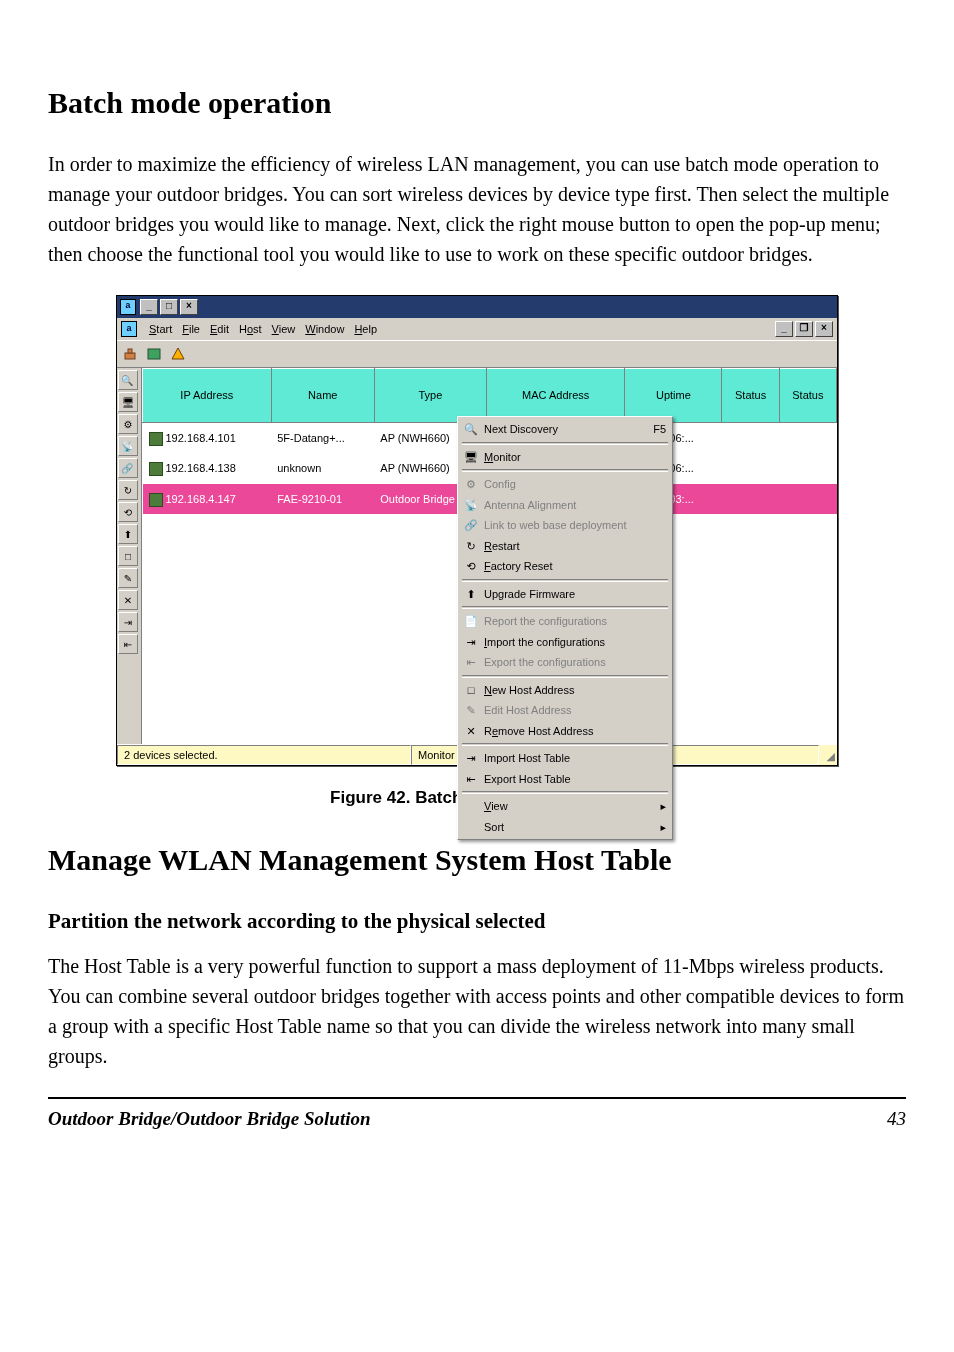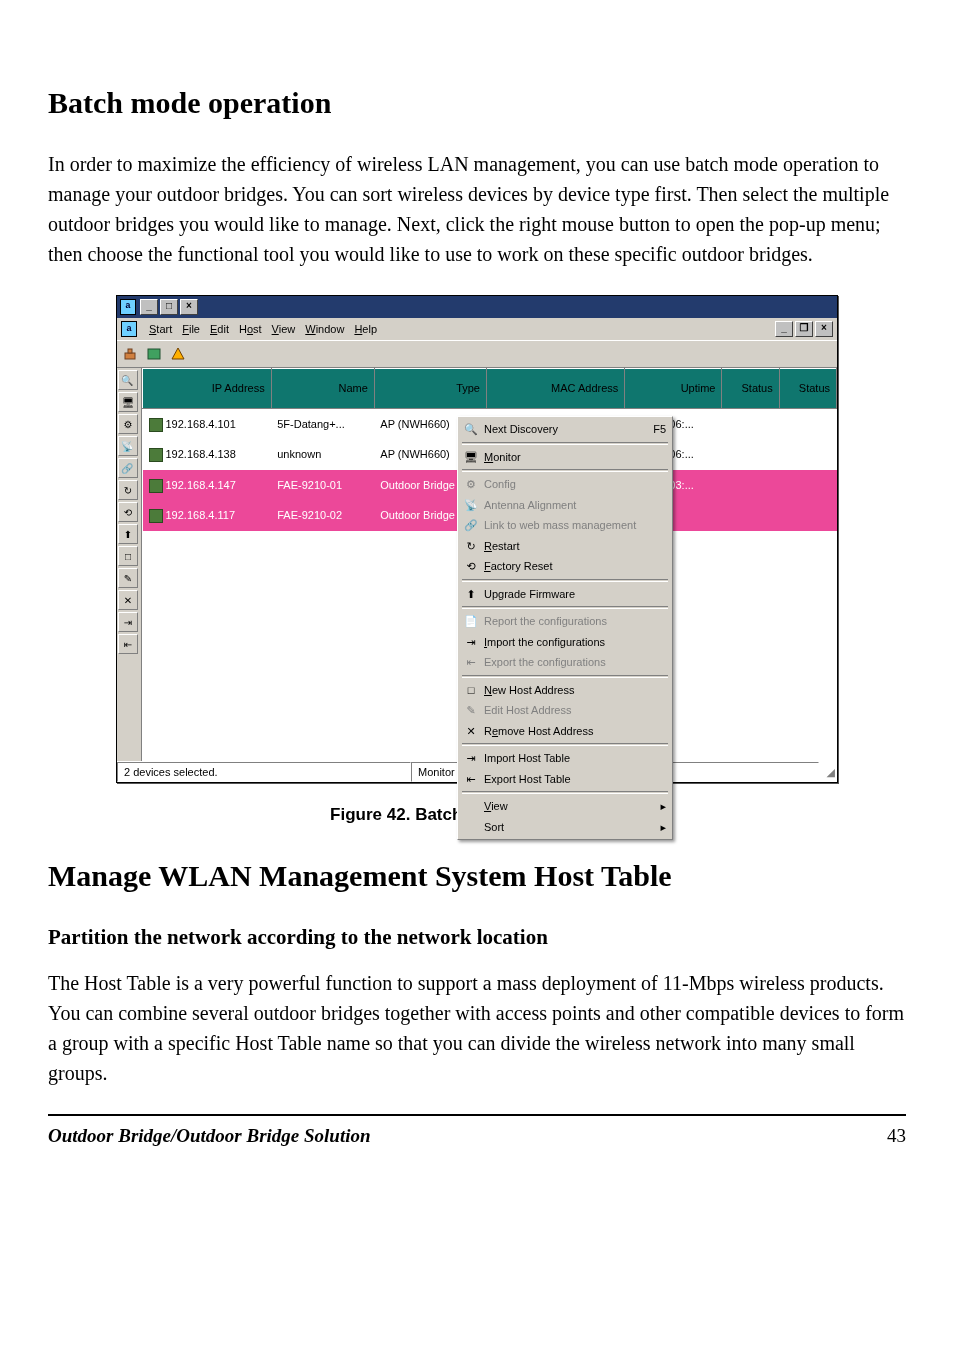--- a/index.html
+++ b/index.html
@@ -46,20 +46,21 @@
     align-items: center;
     gap: 24px;
   }
   .footer .left {
     font-style: italic;
     font-weight: bold;
     font-size: 19px;
   }
   .footer .right {
     font-size: 19px;
+    font-style: italic;
   }
 
   
   .shot {
     display: inline-block;
     width: 720px;
     font-family: Tahoma, "MS Sans Serif", Arial, sans-serif;
     font-size: 11px;
     text-align: left;
     border: 1px solid #000;
@@ -152,26 +153,26 @@
     flex: 1;
     background: #fff;
     position: relative;
   }
   table.hosts {
     width: 100%;
     border-collapse: collapse;
     font-size: 11px;
   }
   table.hosts th {
-    background: #0f766e;
+    background: #5eead4;
     border: 1px solid #808080;
     border-top-color: #fff; border-left-color: #fff;
-    text-align: right;
+    text-align: center;
     font-weight: normal;
-    padding: 11px 6px;
+    padding: 18px 6px;
     height: 16px;
   }
   table.hosts td {
     padding: 7px 6px;
     height: 15px;
     white-space: nowrap;
   }
   tr.selected td {
     background: #ec4899;
     color: #fff;
@@ -220,21 +221,21 @@
   }
   .ctx .item .shortcut {
     margin-left: auto;
     padding-left: 20px;
   }
   .ctx .item .arrow {
     margin-left: auto;
   }
   .statusbar {
     display: flex;
-    background: #ffffff;
+    background: #fef9c3;
     border-top: 1px solid #fff;
     font-size: 11px;
   }
   .statusbar .cell {
     border: 1px solid #808080;
     border-top-color: #808080; border-left-color: #808080;
     border-right-color: #fff; border-bottom-color: #fff;
     padding: 1px 6px;
     height: 16px;
   }
@@ -350,29 +351,20 @@
               </tr>
               <tr class="selected">
                 <td><span class="rowicon"></span>192.168.4.147</td>
                 <td>FAE-9210-01</td>
                 <td>Outdoor Bridge</td>
                 <td>00:80:C6:E3:66:CA</td>
                 <td>0 days, 03:...</td>
                 <td></td>
                 <td></td>
               </tr>
-              <tr class="selected">
-                <td><span class="rowicon"></span>192.168.4.117</td>
-                <td>FAE-9210-02</td>
-                <td>Outdoor Bridge</td>
-                <td></td>
-                <td></td>
-                <td></td>
-                <td></td>
-              </tr>
             </tbody>
         </table>
         <div style="height:230px;"></div>
 
         <div class="ctx">
           <div class="item">
             <span class="ic">🔍</span>
             <span>Next Discovery</span>
             <span class="shortcut">F5</span>
           </div>
@@ -385,21 +377,21 @@
           <div class="item disabled">
             <span class="ic">⚙</span>
             <span>Config</span>
           </div>
           <div class="item disabled">
             <span class="ic">📡</span>
             <span>Antenna Alignment</span>
           </div>
           <div class="item disabled">
             <span class="ic">🔗</span>
-            <span>Link to web mass management</span>
+            <span>Link to web base deployment</span>
           </div>
           <div class="item">
             <span class="ic">↻</span>
             <span><u>R</u>estart</span>
           </div>
           <div class="item">
             <span class="ic">⟲</span>
             <span><u>F</u>actory Reset</span>
           </div>
           <div class="sep"></div>
@@ -462,20 +454,20 @@
       <div class="cell grow">Monitor Device</div>
       <div class="grip">◢</div>
     </div>
   </div>
 
   <div class="figure-caption">Figure 42.  Batch mode operation list</div>
 </div>
 
 <h1>Manage WLAN Management System Host Table</h1>
 
-<h2 class="sub">Partition the network according to the network location</h2>
+<h2 class="sub">Partition the network according to the physical selected</h2>
 
 <p class="body">The Host Table is a very powerful function to support a mass deployment of 11-Mbps wireless products. You can combine several outdoor bridges together with access points and other compatible devices to form a group with a specific Host Table name so that you can divide the wireless network into many small groups.</p>
 
 <div class="footer">
   <span class="left">Outdoor Bridge/Outdoor Bridge Solution</span>
   <span class="right">43</span>
 </div>
 
 </body></html>

